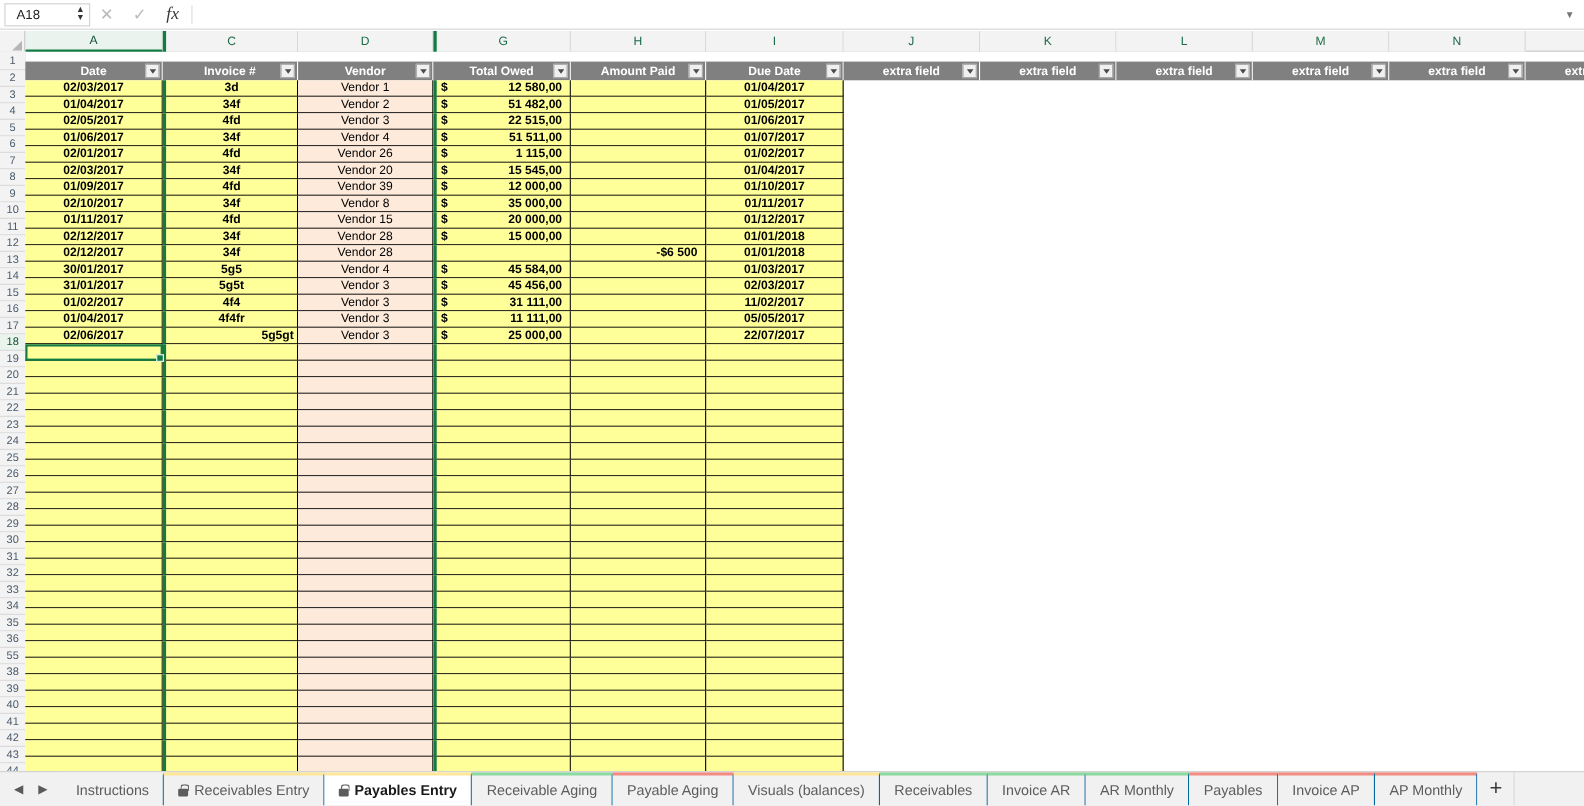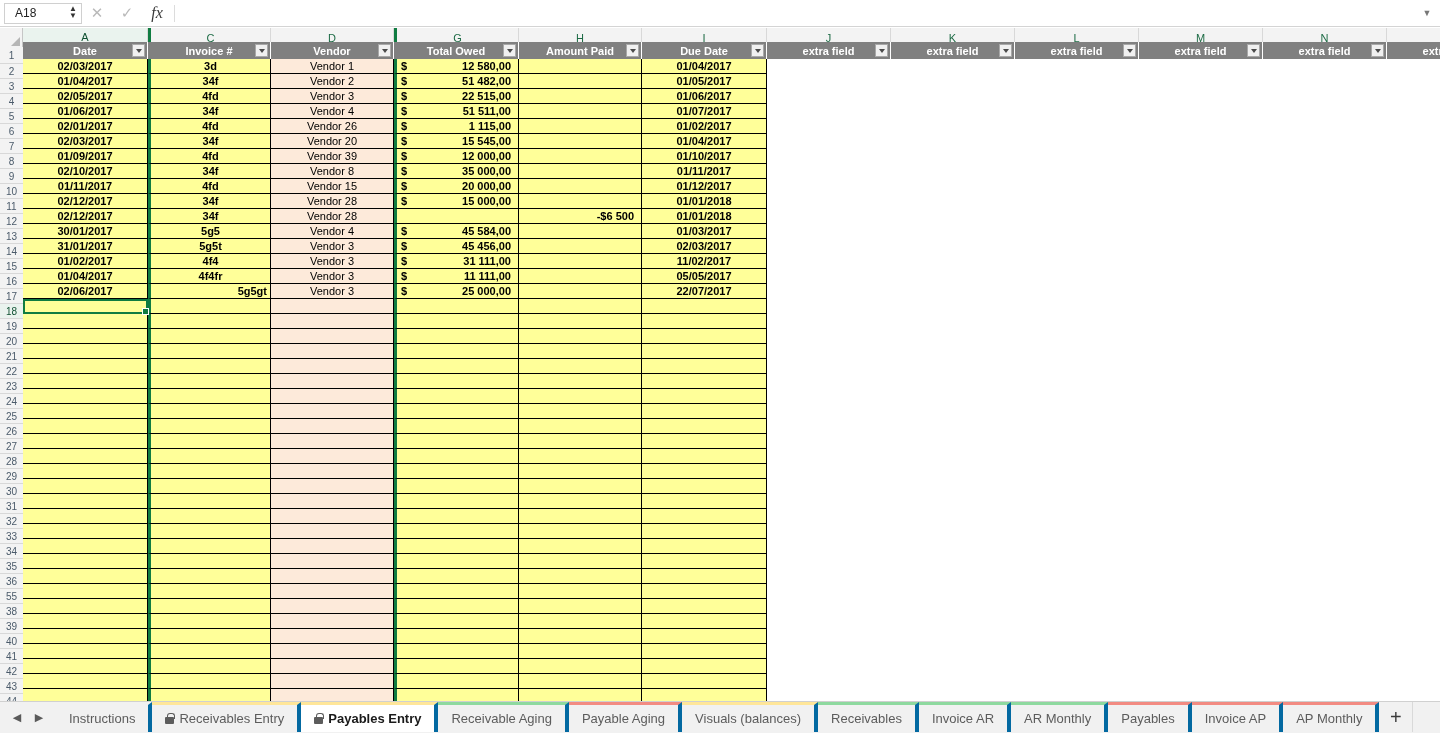--- a/index.html
+++ b/index.html
@@ -96,21 +96,21 @@
     width: 23px; height: 15px;
     display: flex; align-items: center; justify-content: center;
     font-size: 10px; color: #4a5a6a;
     border-bottom: 1px solid #d8d8d8;
     background: #f3f3f3;
   }
   .rowh.sel { background: #eaf3ee; color: #0f5132; }
 
   
   #sheet {
-    position: absolute; left: 23px; top: 14px;
+    position: absolute; left: 23px; top: 28px;
     width: 1417px; height: 654px;
     background: #ffffff;
   }
   .row { position: absolute; left: 0; display: flex; height: 15px; }
   .cell {
     height: 15px; flex: none;
     font-size: 11px; color: #000;
     display: flex; align-items: center;
     border-right: 1px solid #000;
     border-bottom: 1px solid #000;
@@ -179,21 +179,21 @@
     align-items: center; justify-content: center;
     color: #5a5a5a; font-size: 11px;
   }
   #tabs { display: flex; align-items: flex-start; height: 31px; overflow: hidden; flex: none; }
   .tab {
     height: 30px; flex: none;
     display: flex; align-items: center; justify-content: center;
     gap: 5px; padding: 12px 13px;
     font-size: 13px; color: #5c5c5c;
     background: #f1f1f1;
-    border-right: 4px solid #0369a1;
+    border-right: 1px solid #0369a1;
     border-top: 3px solid transparent;
     white-space: nowrap;
   }
   .tab.active {
     background: #ffffff; color: #1a1a1a; font-weight: bold;
     border-top-color: #ffe699;
     box-shadow: inset 0 -2px 0 #ffffff;
   }
   .tab .lock {
     width: 9px; height: 11px; position: relative; flex: none;

